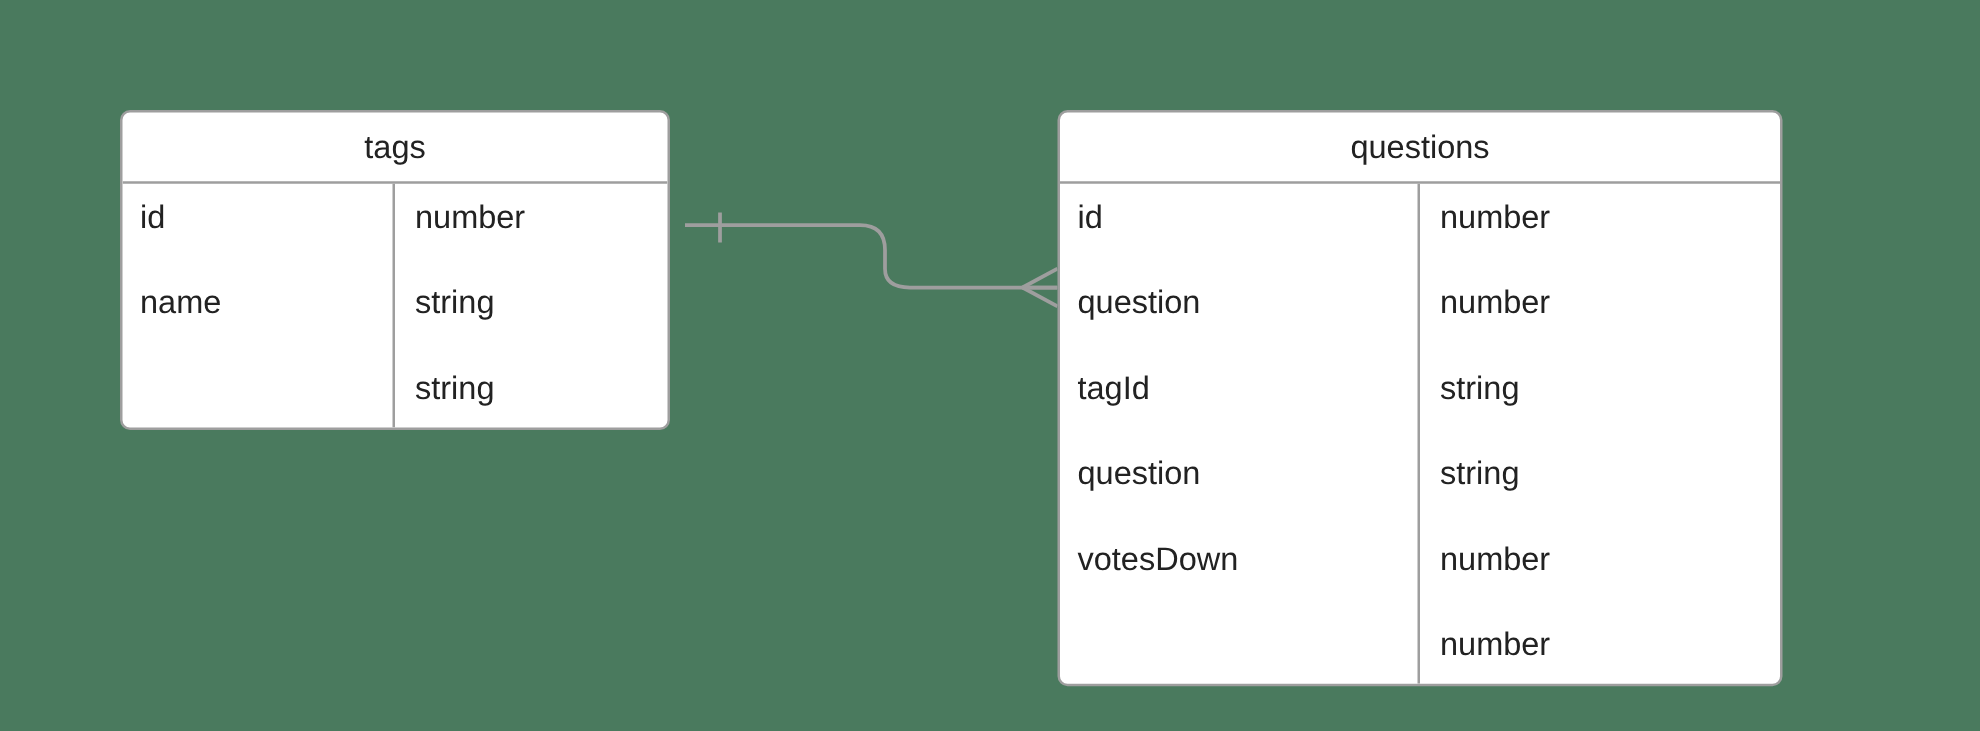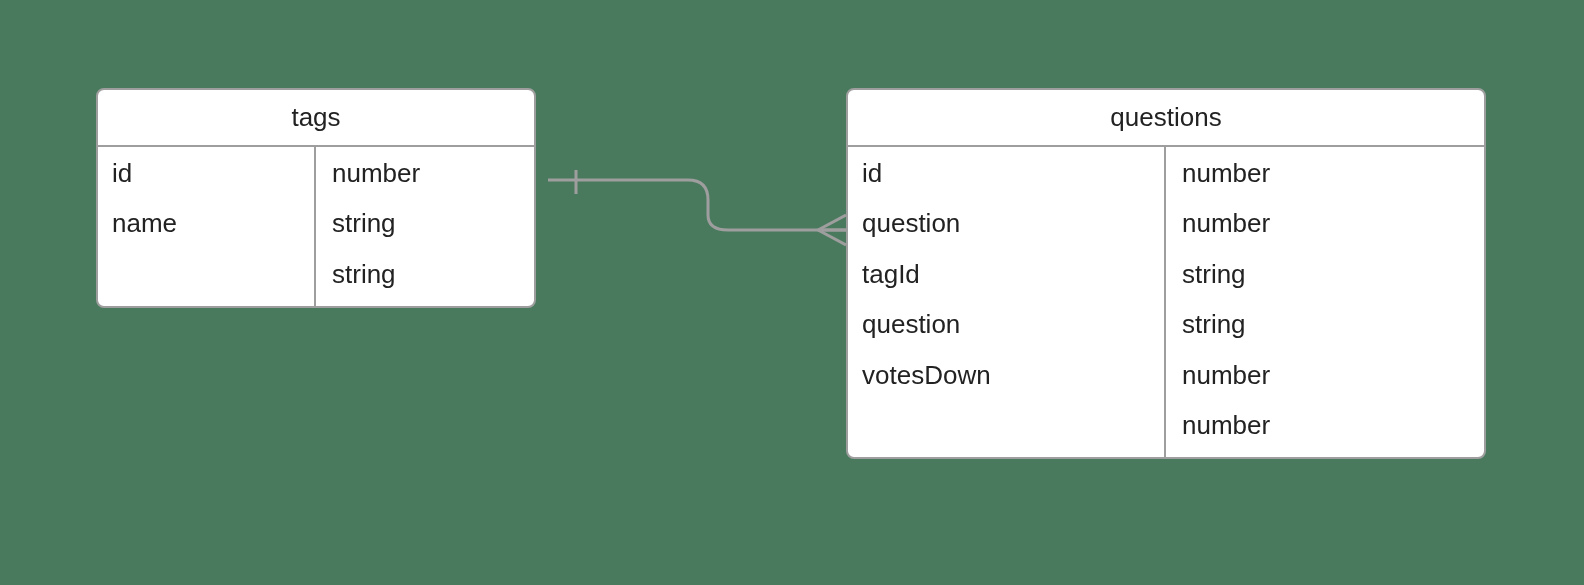--- a/index.html
+++ b/index.html
@@ -24,21 +24,21 @@
       color: #222;
       border-bottom: 2.5px solid #9e9e9e;
     }
     .entity-body {
       display: flex;
     }
     .col {
       padding: 8px 12px 14px 14px;
       display: flex;
       flex-direction: column;
-      gap: 14px;
+      gap: 32px;
     }
     .col-left {
       flex: 0 0 50%;
       border-right: 2.5px solid #9e9e9e;
     }
     .col-right {
       flex: 0 0 50%;
       padding-left: 16px;
     }
     .field {
@@ -48,21 +48,21 @@
       white-space: nowrap;
     }
     #tags-entity {
       left: 96px;
       top: 88px;
       width: 440px;
     }
     #questions-entity {
       left: 846px;
       top: 88px;
-      width: 640px;
+      width: 580px;
     }
     .connector {
       position: absolute;
       left: 548px;
       top: 170px;
       width: 298px;
       height: 80px;
       pointer-events: none;
     }
   </style>

